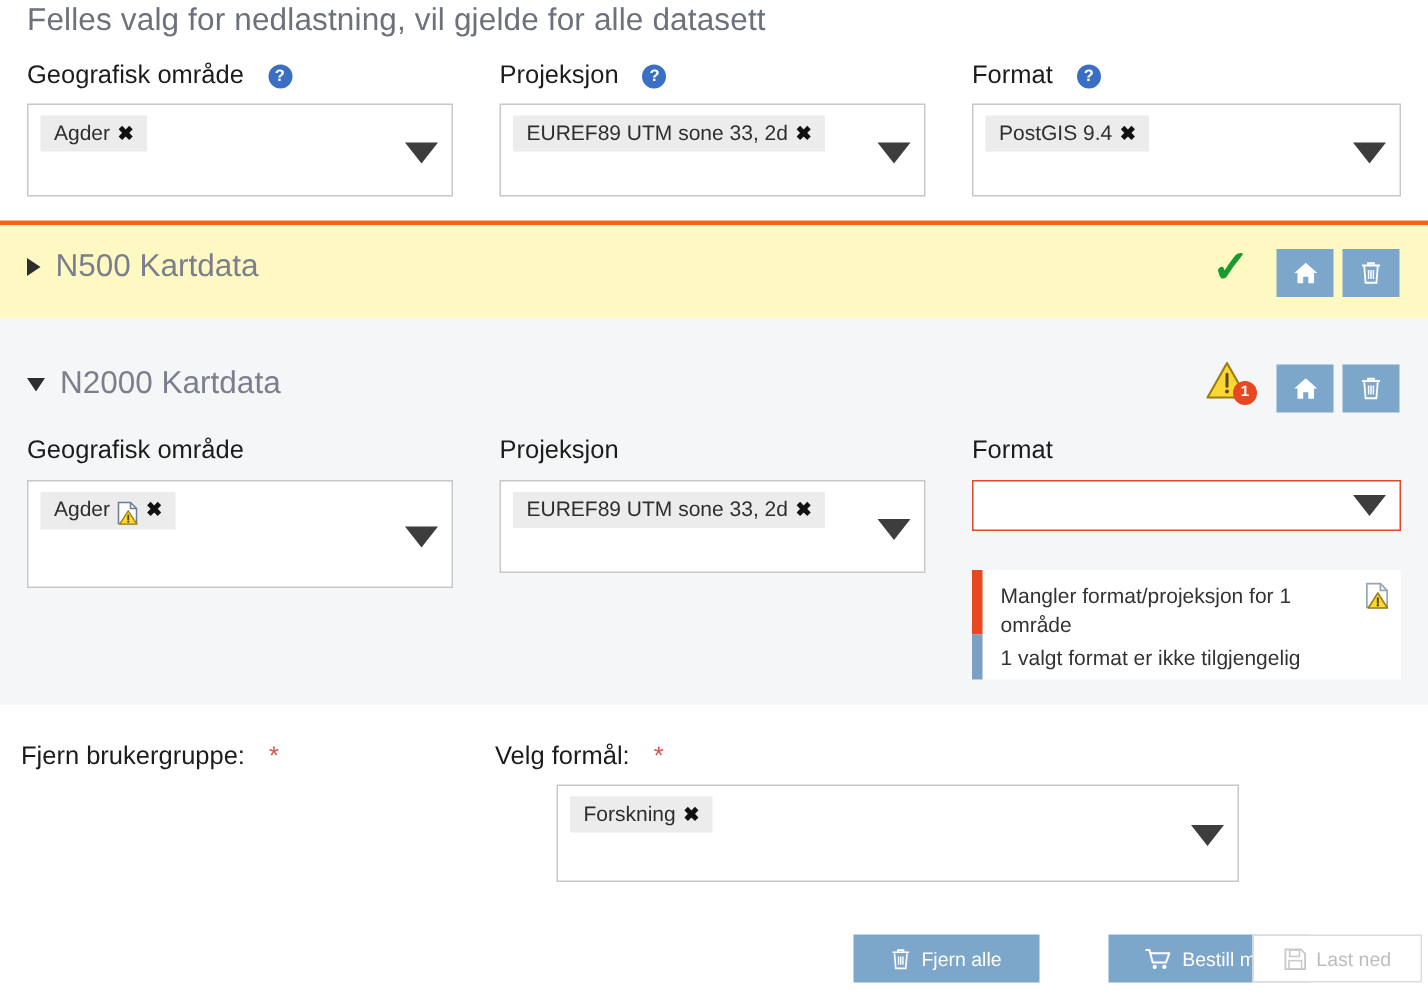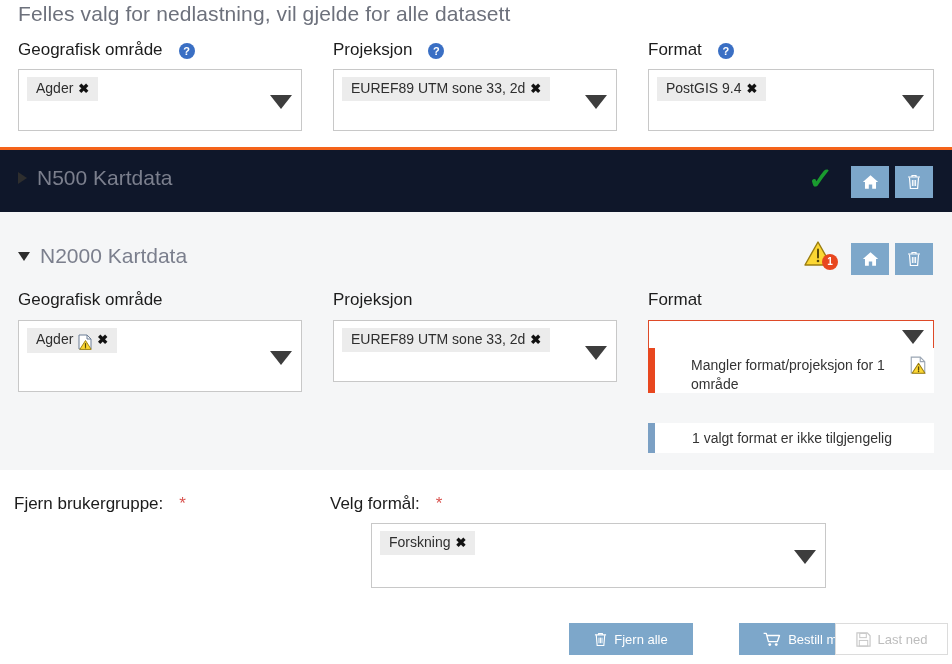--- a/index.html
+++ b/index.html
@@ -124,21 +124,21 @@
   .orange-rule {
     position: absolute;
     left: 0;
     width: 952px;
     height: 3px;
     background: #f4631a;
   }
 
   
   .panel { position: absolute; left: 0; width: 952px; box-sizing: border-box; }
-  .panel.light { background: #0f172a; }
+  .panel.light { background: #fef9c3; }
   .panel.gray  { background: #f5f6f7; }
 
   .ds-title {
     position: absolute;
     font-size: 21px;
     color: #7b7f8d;
     font-weight: 400;
     display: flex;
     align-items: center;
     gap: 10px;
@@ -199,21 +199,21 @@
     position: absolute;
     background: #ffffff;
     box-sizing: border-box;
     display: flex;
     align-items: flex-start;
     font-size: 14px;
     color: #333333;
     line-height: 1.35;
   }
   .alert.err  { border-left: 7px solid #e8471f; }
-  .alert.info { border-left: 7px solid #7ba0c4; padding-left: 25px; }
+  .alert.info { border-left: 7px solid #7ba0c4; }
   .alert .txt { padding: 8px 10px 8px 12px; flex: 1; }
   .alert .ico { padding: 8px 8px 0 0; }
 
   
   .btn {
     position: absolute;
     height: 32px;
     display: flex;
     align-items: center;
     justify-content: center;
@@ -366,21 +366,21 @@
       <span class="caret" style="top:25px;"></span>
     </div>
 
     <div class="field-label" style="position:absolute;left:648px;top:78px;">
       <span>Format</span>
     </div>
     <div class="msel error" style="position:absolute;left:648px;top:108px;width:286px;height:34px;">
       <span class="caret" style="top:9px;"></span>
     </div>
 
-    <div class="alert err" style="left:648px;top:136px;width:286px;height:45px;padding-left:24px;">
+    <div class="alert err" style="left:648px;top:168px;width:286px;height:45px;">
       <div class="txt">Mangler format/projeksjon for 1 område</div>
       <div class="ico">
         <svg width="16" height="18" viewBox="0 0 14 16" aria-hidden="true">
           <path d="M1 1 H9 L13 5 V15 H1 Z" fill="#ffffff" stroke="#9aa5b3" stroke-width="1"></path>
           <path d="M9 1 V5 H13" fill="none" stroke="#9aa5b3" stroke-width="1"></path>
           <path d="M7.5 6.5 L13.2 15.4 H1.8 Z" fill="#fcd733" stroke="#9a7d10" stroke-width="0.9" stroke-linejoin="round"></path>
           <path d="M7.5 9.6 V12.4" stroke="#5a4a08" stroke-width="1.2" stroke-linecap="round"></path>
           <circle cx="7.5" cy="13.8" r="0.7" fill="#5a4a08"></circle>
         </svg>
       </div>

